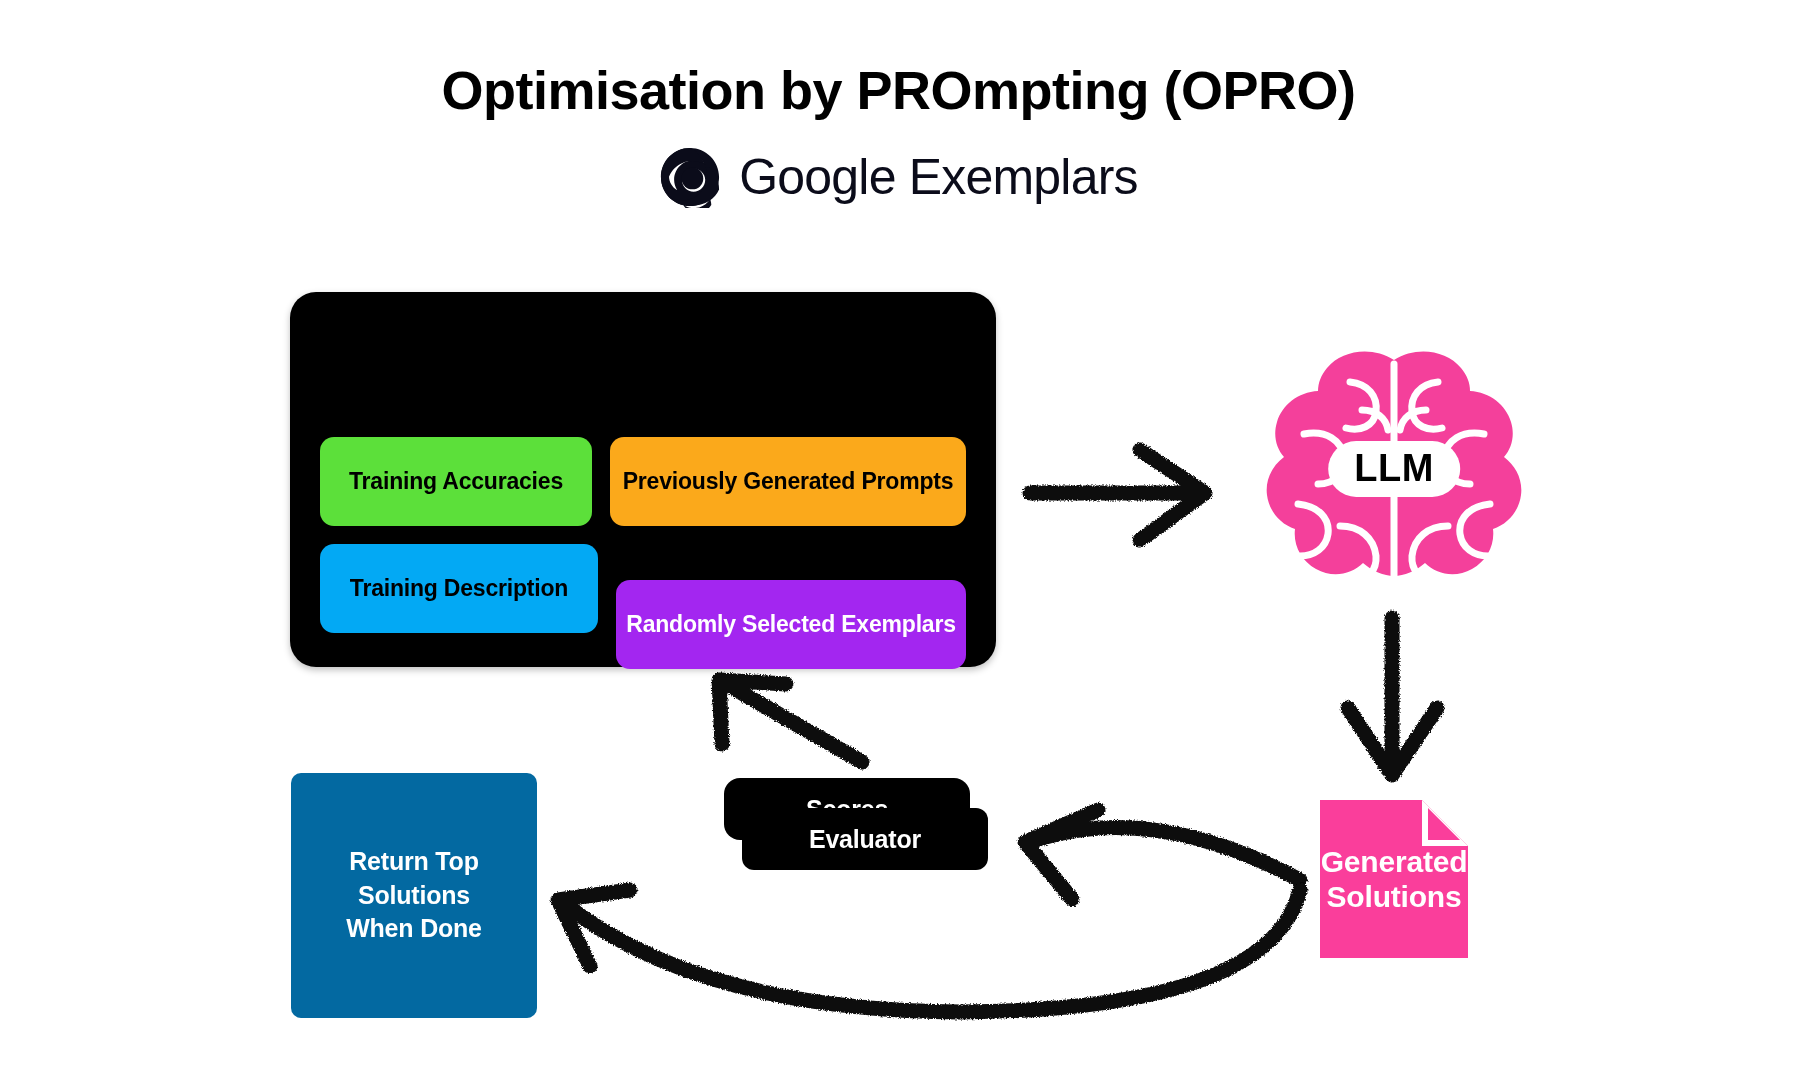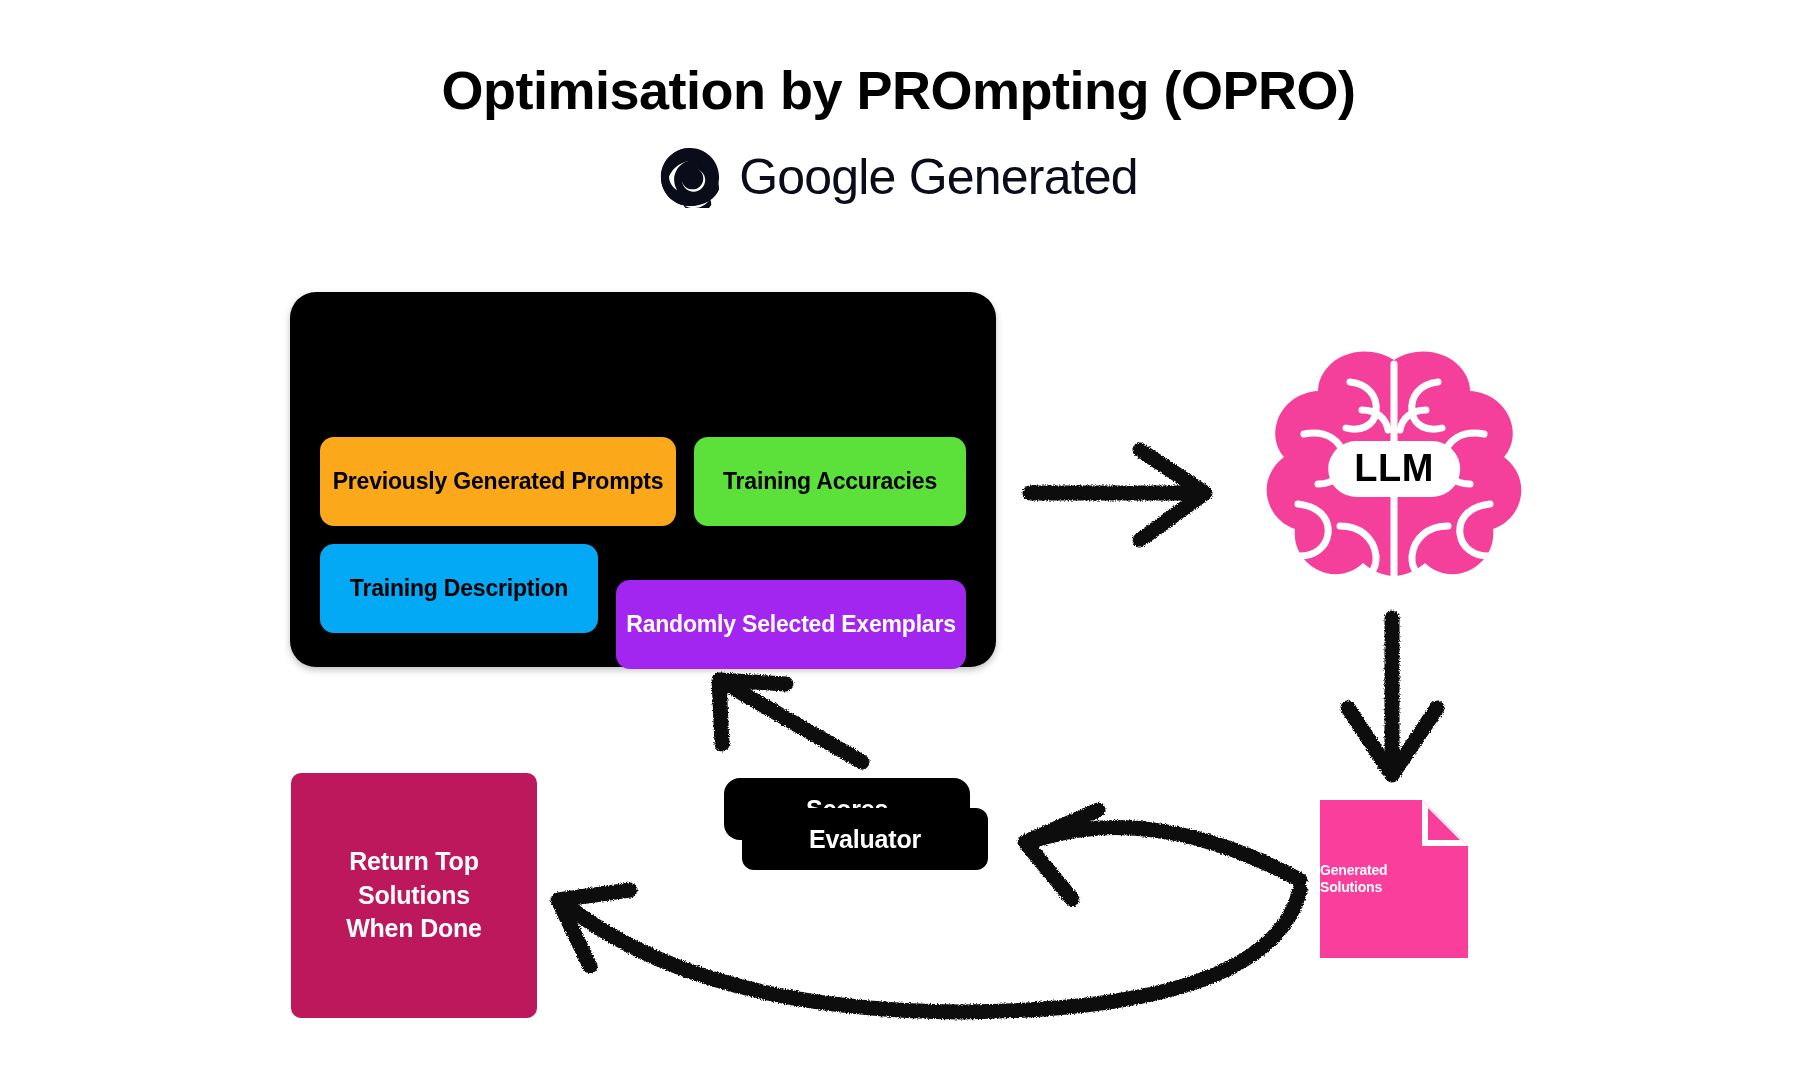--- a/index.html
+++ b/index.html
@@ -126,23 +126,23 @@
     top: 800px;
     width: 148px;
     height: 158px;
   }
   #doc-shape-svg { position: absolute; inset: 0; width: 148px; height: 158px; }
   #generated-solutions-label {
     position: absolute;
     left: 0; right: 0;
     top: 50%;
     transform: translateY(-50%);
-    text-align: left;
+    text-align: center;
     color: #ffffff;
-    font-size: 14px;
+    font-size: 30px;
     font-weight: 600;
     line-height: 1.18;
     letter-spacing: -0.2px;
   }
 
   
   .pill-box {
     position: absolute;
     width: 246px;
     height: 62px;
@@ -159,21 +159,21 @@
   #scores-box    { left: 724px; top: 778px; border-radius: 16px; }
   #evaluator-box { left: 742px; top: 808px; }
 
   
   #return-box {
     position: absolute;
     left: 291px;
     top: 773px;
     width: 246px;
     height: 245px;
-    background: #be185d;
+    background: #0369a1;
     border-radius: 10px;
     display: flex;
     align-items: center;
     justify-content: center;
     text-align: center;
   }
   #return-box-label {
     color: #ffffff;
     font-size: 25px;
     font-weight: 600;
@@ -205,21 +205,21 @@
 
   <div id="brand">
     <span id="brand-mark-wrap">
       <svg id="brand-mark" viewBox="0 0 64 64" aria-hidden="true">
         <path fill="#0b0c1a" d="M32 2C15.4 2 2 15.4 2 32s13.4 30 30 30 30-13.4 30-30S48.6 2 32 2zm0 7.5c6.2 0 11.6 3.4 14.5 8.4-3.1-2-6.8-3.1-10.8-3.1-11.1 0-20.1 9-20.1 20.1 0 4 1.2 7.7 3.2 10.8-5.1-2.9-8.5-8.4-8.5-14.7 0-12.1 9.7-21.5 21.7-21.5zm3.7 13.6c6.6 0 12 5.4 12 12s-5.4 12-12 12-12-5.4-12-12 5.4-12 12-12zM45.3 46.2c5.2 2.9 8.7 8.4 8.7 14.8h-.1c-3 5-8.4 8.3-14.6 8.3v-.2c-6.1 0-11.4-3.3-14.3-8.2 3.1 2 6.8 3.2 10.8 3.2 11.1 0 20.1-9 20.1-20.1 0-4-1.2-7.7-3.2-10.8"></path>
         <path fill="#0b0c1a" d="M32 2C15.4 2 2 15.4 2 32c0 9.2 4.2 17.5 10.7 23-2.6-4-4.1-8.8-4.1-13.9C8.6 27 20.1 15.5 34.3 15.5c5.1 0 9.9 1.5 13.9 4.1C42.7 12.2 37.9 2 32 2z"></path>
         <circle cx="34.5" cy="33.5" r="11.2" fill="#0b0c1a"></circle>
         <path fill="#0b0c1a" d="M51.8 22.3c6.3 5.4 10.2 13.4 10.2 22.2 0 .2 0 .3 0 .5C58 53.9 48.8 62 32 62c-8.9 0-16.9-3.9-22.3-10.1 4.1 2.7 9 4.3 14.3 4.3 14.2 0 25.7-11.5 25.7-25.7 0-3-.5-5.8-1.4-8.4z"></path>
       </svg>
     </span>
-    <span id="brand-name">Google Generated</span>
+    <span id="brand-name">Google Exemplars</span>
   </div>
 </div>
 
 <svg id="arrows-layer" viewBox="0 0 1797 1080" xmlns="http://www.w3.org/2000/svg">
   <defs>
     <filter id="rough" x="-20%" y="-20%" width="140%" height="140%">
       <feTurbulence type="fractalNoise" baseFrequency="0.75" numOctaves="3" seed="7" result="noise"></feTurbulence>
       <feDisplacementMap in="SourceGraphic" in2="noise" scale="4" xChannelSelector="R" yChannelSelector="G"></feDisplacementMap>
     </filter>
   </defs>
@@ -245,22 +245,22 @@
   </g>
 
   <g filter="url(#rough)">
     <path class="sketch-stroke" stroke-width="15" d="M1300 890 Q1270 1010 960 1012 Q700 1010 566 905"></path>
     <path class="sketch-stroke" stroke-width="15" d="M630 890 L558 900 L590 966"></path>
   </g>
 </svg>
 
 <div id="meta-prompt">
   <div id="meta-prompt-grid">
+    <div class="chip chip-train-acc">Training Accuracies</div>
     <div class="chip chip-prev-prompts">Previously Generated Prompts</div>
-    <div class="chip chip-train-acc">Training Accuracies</div>
     <div class="chip chip-problem-desc">Training Description</div>
     <div class="chip chip-exemplars">Randomly Selected Exemplars</div>
   </div>
 </div>
 
 <div id="llm-node">
   <svg id="llm-brain-svg" viewBox="0 0 308 252" xmlns="http://www.w3.org/2000/svg">
     <g>
       <path fill="#F4409B" d="M154 12
         c-22-14-52-10-67 8c-6 7-9 15-9 23

